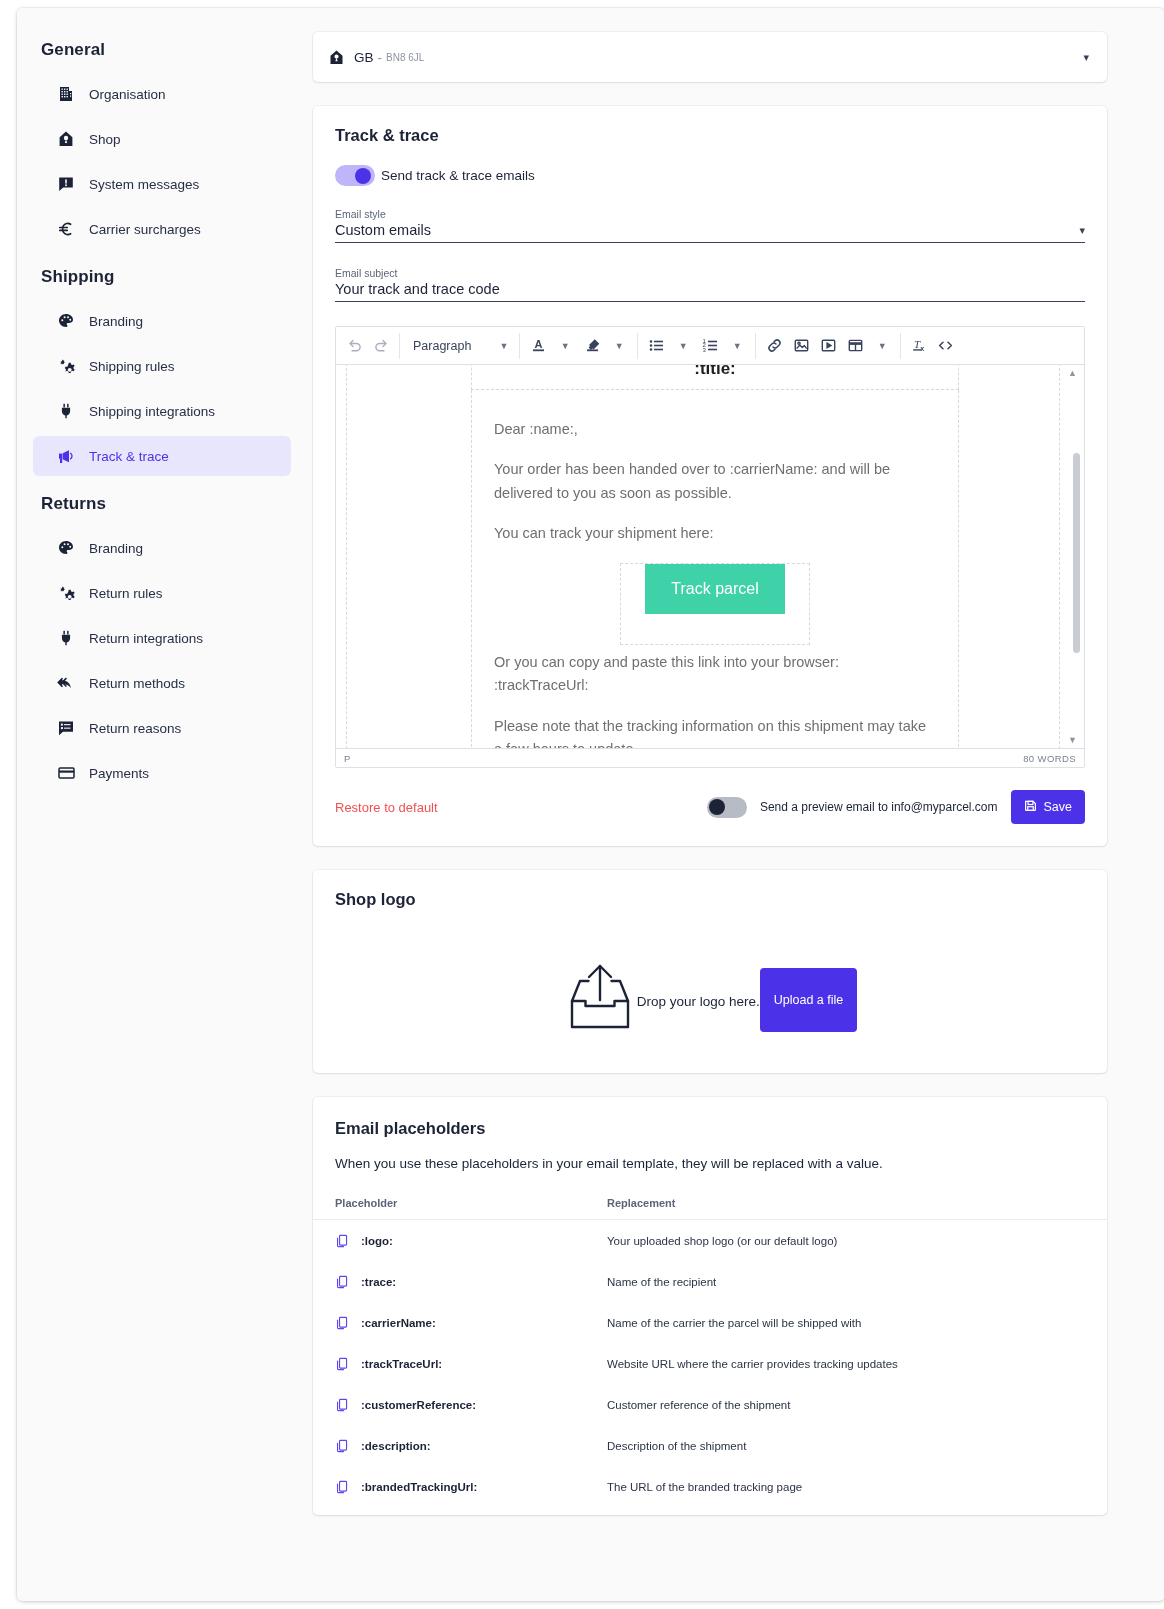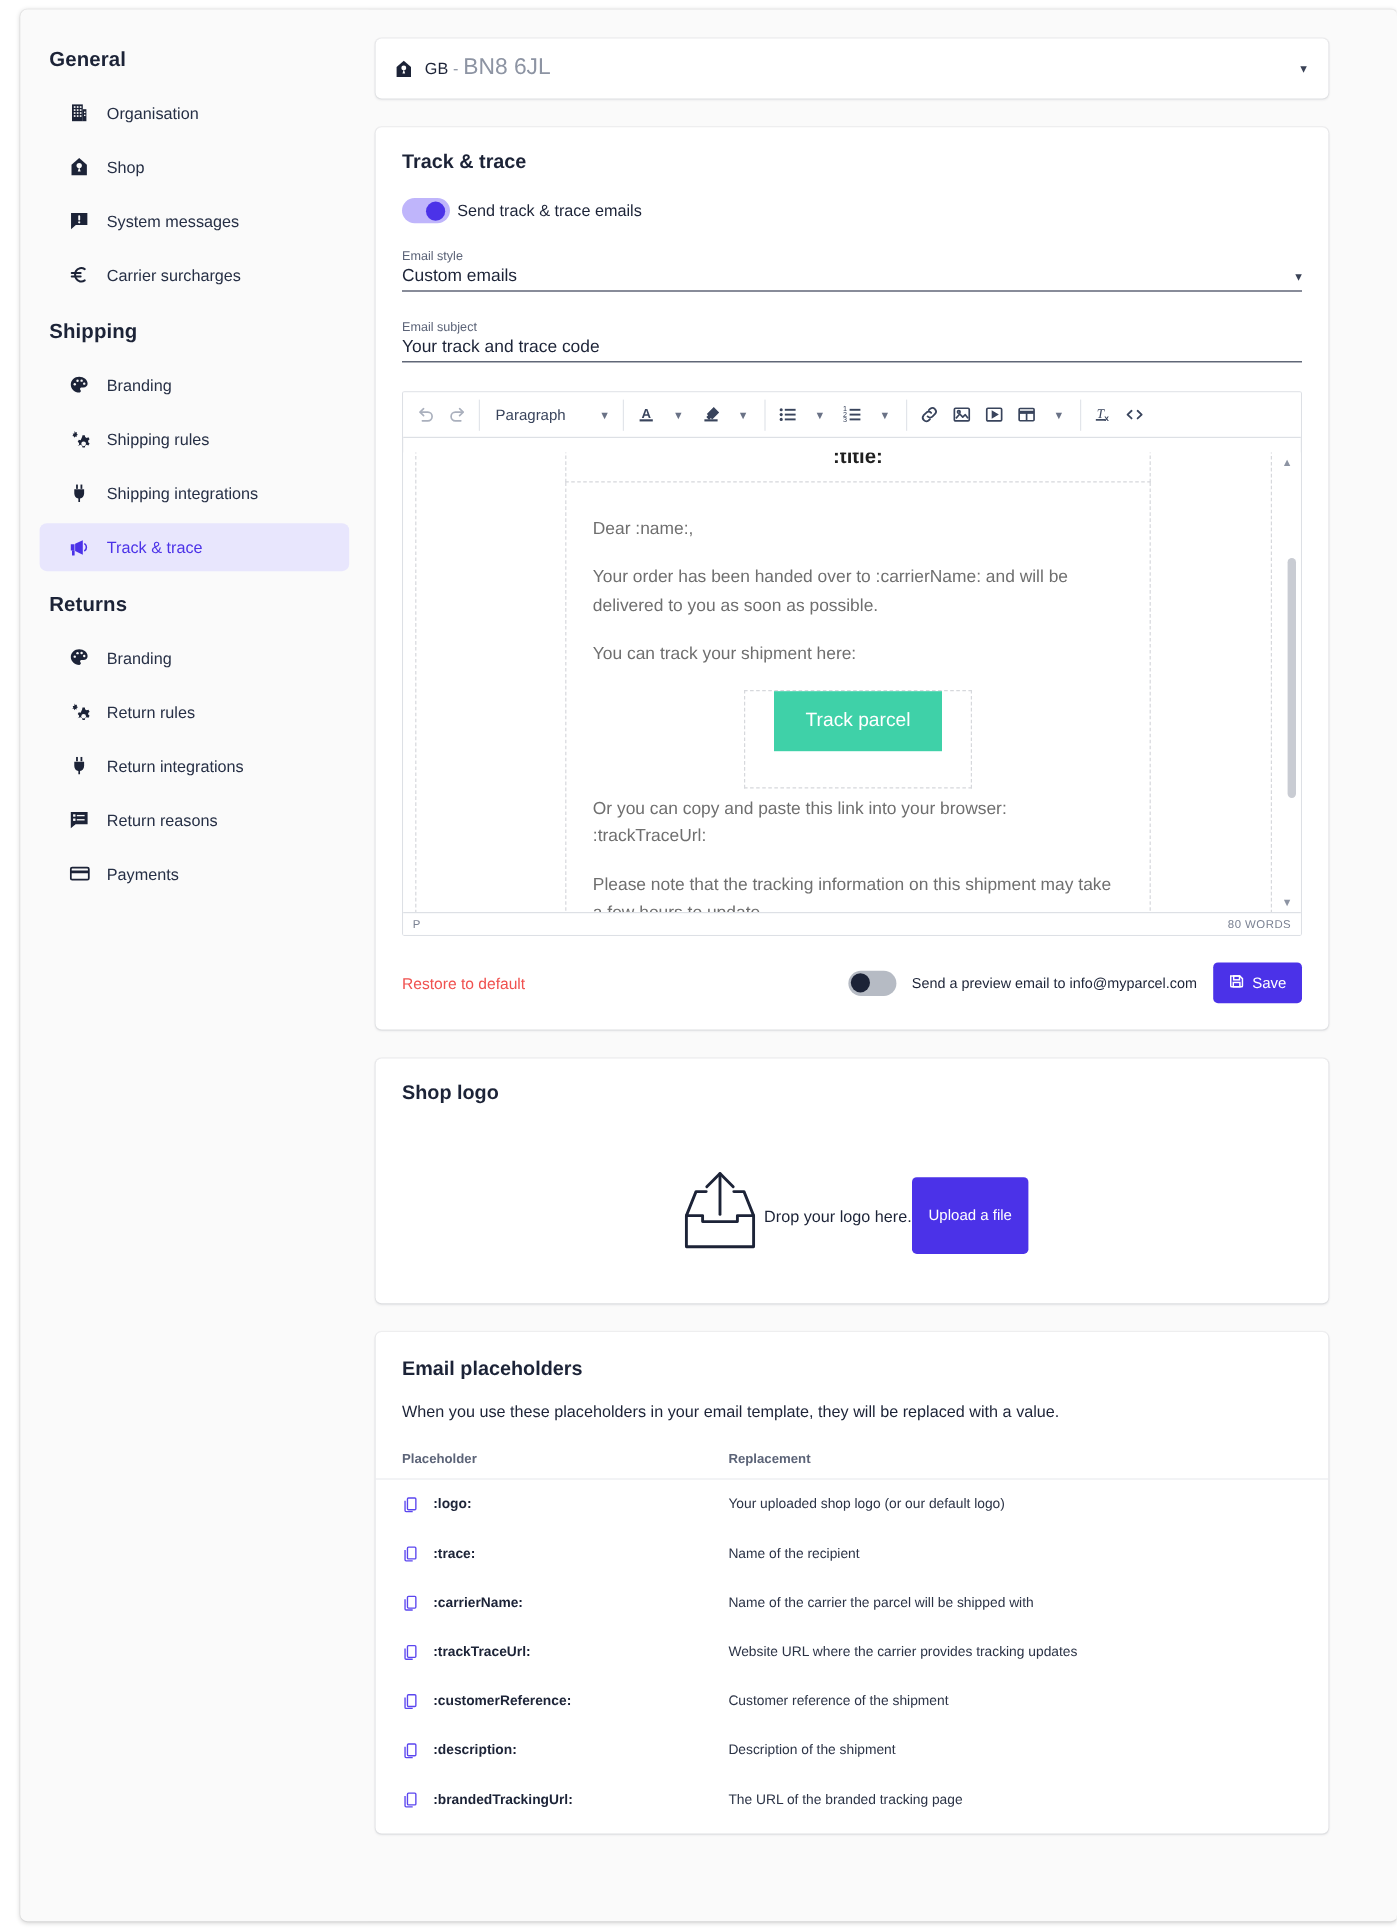--- a/index.html
+++ b/index.html
@@ -83,21 +83,21 @@
   .shop-select {
     height: 50px;
     display: flex;
     align-items: center;
     padding: 0 18px 0 16px;
     cursor: pointer;
   }
   .shop-select .home-ico { margin-right: 10px; display:flex; }
   .shop-select .code { font-size: 13.5px; color: #1c2337; font-weight: 500; }
   .shop-select .sep { font-size: 13.5px; color: #8d94a3; margin: 0 4px; }
-  .shop-select .pc { font-size: 19px; color: #8d94a3; }
+  .shop-select .pc { font-size: 10px; color: #8d94a3; }
   .shop-select .caret { margin-left: auto; color: #3a4256; font-size: 11px; }
 
   
   .tt-card { padding: 20px 22px 22px 22px; }
   .card-title {
     font-size: 16.5px;
     font-weight: bold;
     color: #1c2337;
     margin-bottom: 20px;
   }
@@ -166,21 +166,20 @@
     font-size: 12.5px; color: #39445c; cursor: pointer;
   }
   .chev { font-size: 9px; color: #6a7286; }
   .tb-grp { display: flex; align-items: center; gap: 1px; }
 
   .ed-body {
     position: relative;
     height: 383px;
     background: #fff;
     overflow: hidden;
-    margin-top: 12px;
   }
   .ed-scroll { position: absolute; inset: 0; }
   .ed-wrap {
     position: absolute;
     left: 10px; right: 24px; top: -12px;
     border-left: 1px dashed #d6d8dc;
     border-right: 1px dashed #d6d8dc;
   }
   .ed-titlecell {
     border-bottom: 1px dashed #d6d8dc;
@@ -463,20 +462,30 @@
       <span class="ico">
             <svg width="16" height="16" viewBox="0 0 16 16" fill="#1c2337">
               <rect x="5.4" y="0.8" width="1.5" height="3.6"></rect>
               <rect x="9.1" y="0.8" width="1.5" height="3.6"></rect>
               <path d="M3.9 4.8h8.2v3.5c0 2.2-1.5 3.9-3.4 4.2V15.3H7.3v-2.8C5.4 12.2 3.9 10.5 3.9 8.3Z"></path>
             </svg>
           </span>
       <span>Return integrations</span>
     </div>
 
+    <div class="side-item">
+      <span class="ico">
+            <svg width="18" height="16" viewBox="0 0 18 16" fill="#1c2337">
+              <path d="M5.2 3.1 1.1 7.3l4.1 4.2V8.9c4 0 6.8 1.3 8.8 4.2-.8-3.9-3.2-7.8-8.8-7.8Z"></path>
+              <path d="M5.4 3.3 1.3 7.5l4.1 4.2" stroke="#1c2337" stroke-width="1.6" fill="none"></path>
+              <path d="M9.4 3.1 5.3 7.3l4.1 4.2" stroke="#1c2337" stroke-width="1.6" fill="none" stroke-linejoin="round"></path>
+            </svg>
+          </span>
+      <span>Return methods</span>
+    </div>
 
     <div class="side-item">
       <span class="ico">
             <svg width="16" height="16" viewBox="0 0 16 16" fill="#1c2337">
               <path d="M1 1.6h14v10.2H5L1 15.2Z"></path>
               <g fill="#fafafa">
                 <rect x="2.9" y="3.6" width="2" height="2"></rect>
                 <rect x="2.9" y="7.1" width="2" height="2"></rect>
                 <rect x="6" y="4.1" width="6.5" height="1.1"></rect>
                 <rect x="6" y="7.6" width="6.5" height="1.1"></rect>

